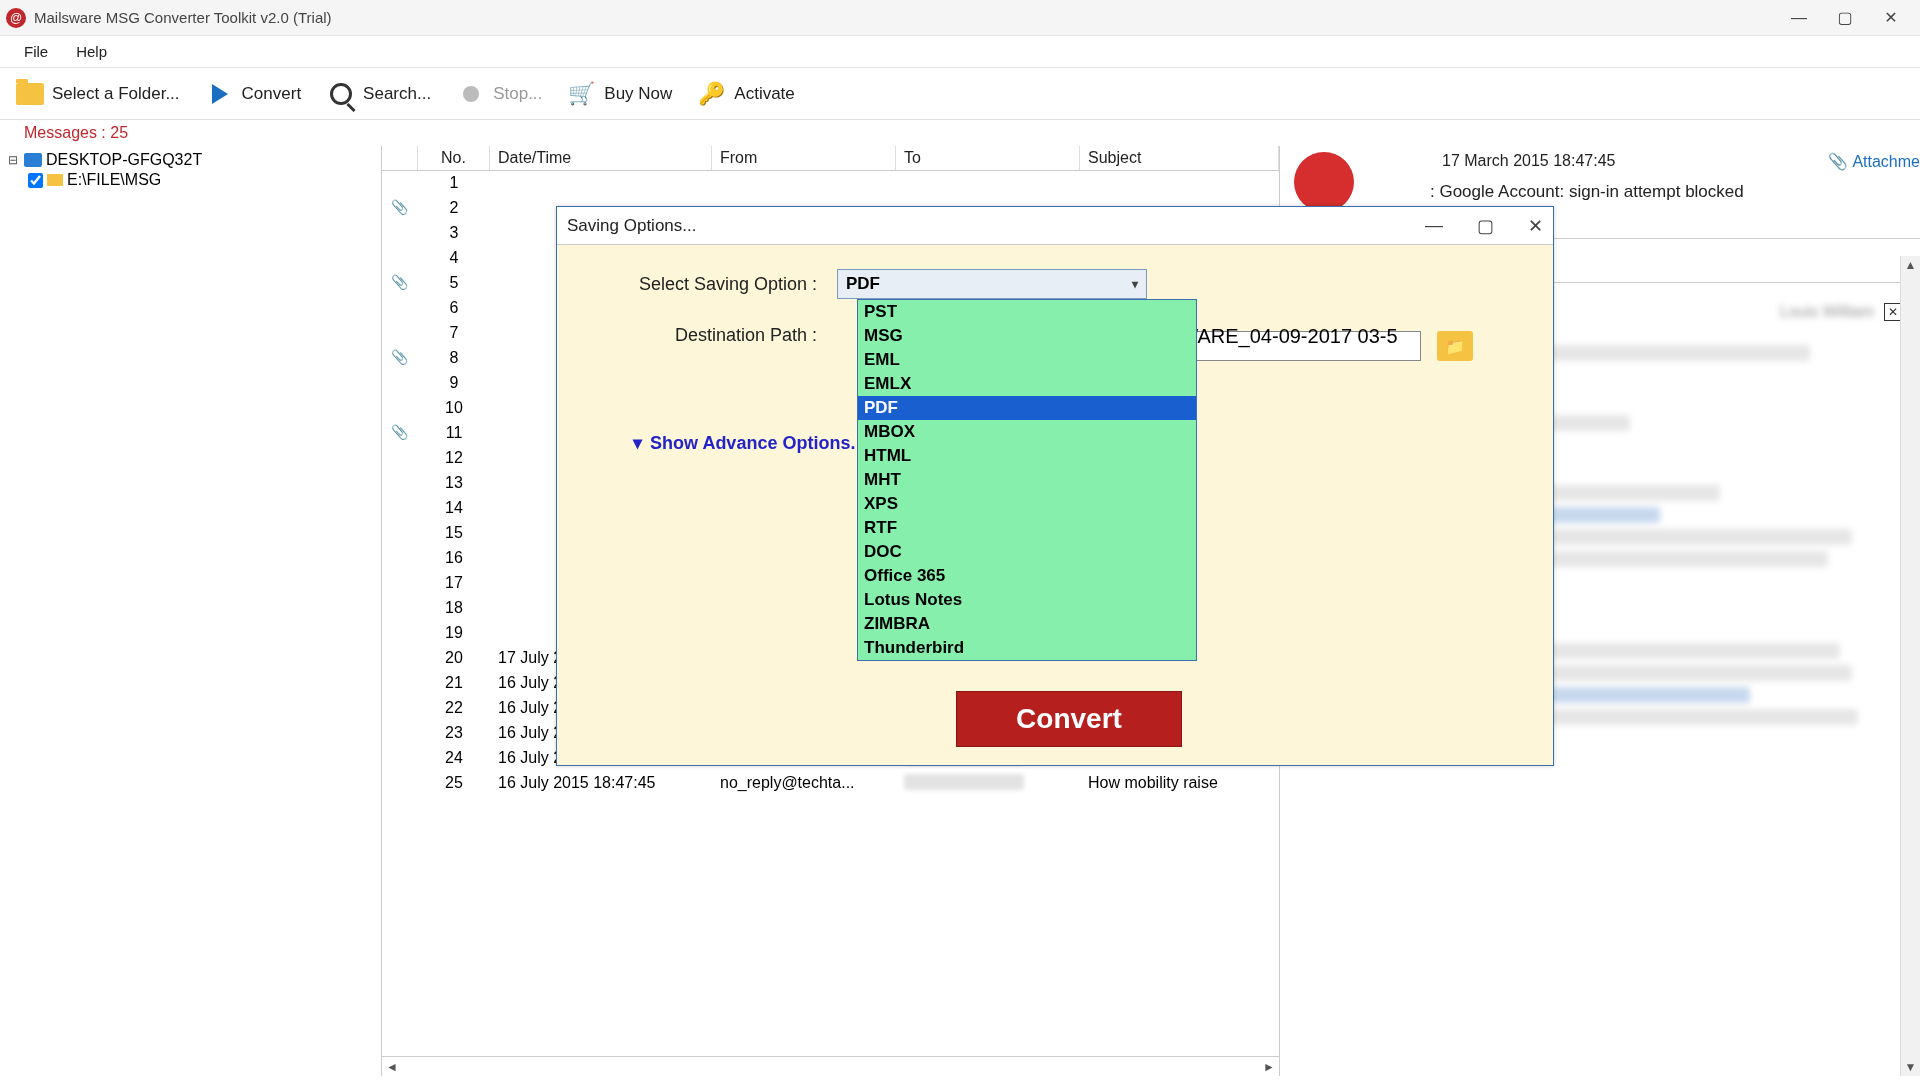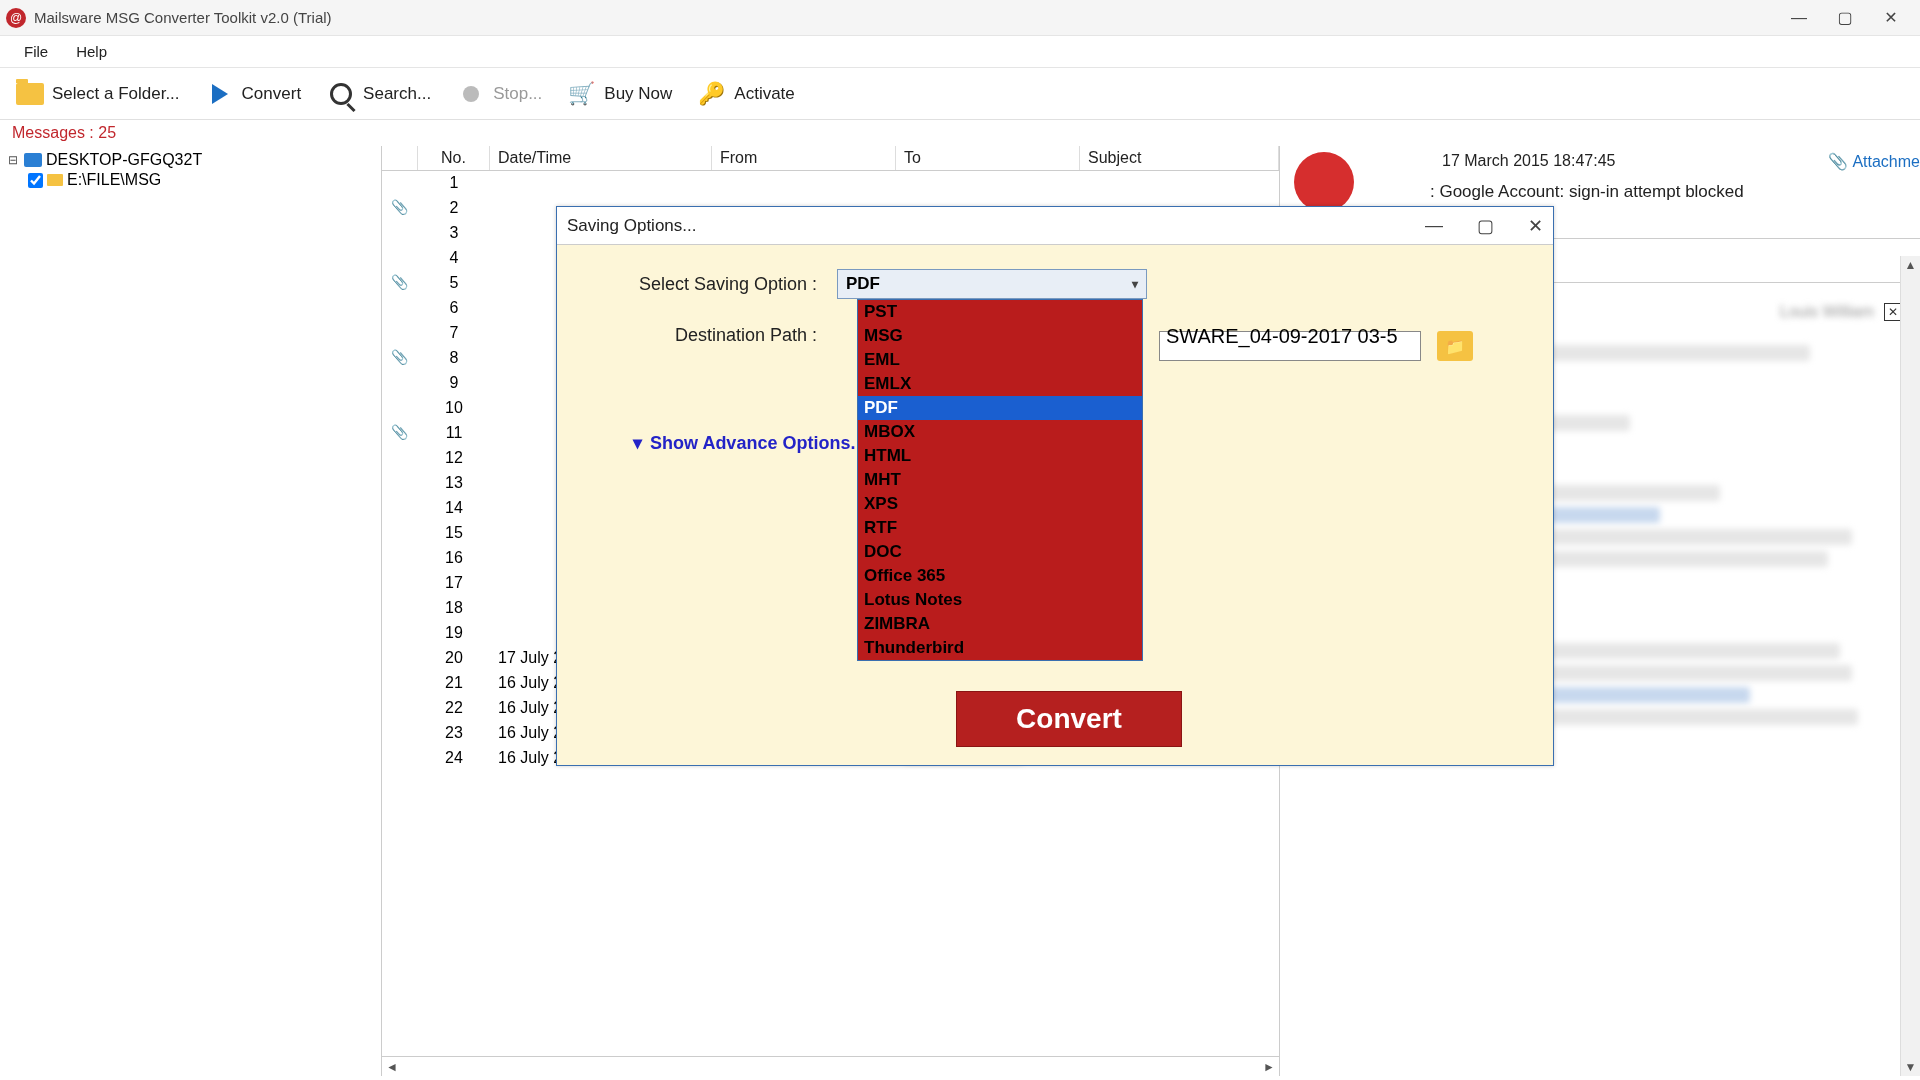--- a/index.html
+++ b/index.html
@@ -19,21 +19,21 @@
 .tool-icon { width: 28px; height: 28px; display: flex; align-items: center; justify-content: center; font-size: 22px; }
 .folder-icon { background: #f5c242; width: 28px; height: 22px; border-radius: 2px; position: relative; }
 .folder-icon::before { content:""; position:absolute; top:-4px; left:0; width:12px; height:4px; background:#f5c242; border-radius:1px 1px 0 0;}
 .play-icon { width: 0; height: 0; border-left: 16px solid #1b6ec2; border-top: 10px solid transparent; border-bottom: 10px solid transparent; }
 .search-icon { width:22px; height:22px; border:3px solid #333; border-radius:50%; position:relative;}
 .search-icon::after{content:"";position:absolute;right:-7px;bottom:-7px;width:10px;height:3px;background:#333;transform:rotate(45deg);}
 .stop-icon { width:16px;height:16px;border-radius:50%;background:#bbb;}
 .cart-icon { font-size:22px; color:#222;}
 .key-icon { font-size:22px; color:#c79a00;}
 
-.messages-bar { padding: 4px 12px; font-size: 16px; color: #c1272d; }
+.messages-bar { padding: 4px 24px; font-size: 16px; color: #c1272d; }
 
 .workspace { display: flex; height: calc(1080px - 36px - 32px - 52px - 30px); }
 .tree-panel { width: 382px; border-right: 1px solid #ccc; padding: 4px 6px; font-size: 16px; }
 .tree-row { display: flex; align-items: center; gap: 4px; padding: 1px 0; }
 .tree-row .expander { width:14px; text-align:center; font-size:12px; color:#555;}
 .tree-row .pc-icon { width:18px;height:14px;background:#2a7fd4;border-radius:2px;}
 .tree-row .fold { width:16px;height:12px;background:#f5c242;border-radius:1px;}
 .tree-row input[type=checkbox]{width:15px;height:15px;}
 
 .grid-panel { flex: 1; display: flex; flex-direction: column; border-right: 1px solid #ccc; position: relative; min-width: 0;}
@@ -78,21 +78,21 @@
 .dialog-title .dlg-controls { margin-left:auto; display:flex; gap:34px; font-size:18px; color:#444;}
 .dialog-body { padding: 24px 30px; position:relative; height: calc(100% - 38px);}
 .form-row { display:flex; align-items:center; gap: 20px; margin-bottom: 26px;}
 .form-label { font-size:18px; color:#222; }
 .select-box { width: 310px; height: 30px; border:1px solid #7a9ac0; background:#e8eef6; display:flex; align-items:center; padding:0 8px; font-weight:700; font-size:17px; position:relative;}
 .select-box .chev { margin-left:auto; font-size:12px; color:#444;}
 .dest-input { width: 262px; height:30px; border:1px solid #888; background:#fff; padding:12px 6px; font-size:20px; display:flex; align-items:flex-end;}
 .browse-btn { width:36px; height:30px; background:#f5c242; border-radius:3px; display:flex;align-items:center;justify-content:center;}
 .adv-link { color:#2323c7; font-weight:700; font-size:18px; display:flex; align-items:center; gap:8px;}
 .convert-btn { position:absolute; left: 399px; bottom: 18px; width: 226px; height: 56px; background:#b5201f; color:#fff; font-size:28px; font-weight:700; display:flex; align-items:center; justify-content:center; border:1px solid #8a1413;}
-.dropdown-list { position:absolute; left: 300px; top: 54px; width: 286px; background:#b91c1c; border:1px solid #3a6fb0;}
+.dropdown-list { position:absolute; left: 300px; top: 54px; width: 340px; background:#86efac; border:1px solid #3a6fb0;}
 .dropdown-list .opt { padding: 0 6px; font-size:17px; font-weight:700; height:24px; display:flex; align-items:center;}
 .dropdown-list .opt.selected { background:#1a5fd0; color:#fff;}
 
 .dest-right { position:absolute; left: 602px; top: 86px; display:flex; align-items:center; gap: 16px;}
 </style>
 </head>
 <body>
 
 <div class="titlebar">
   <div class="app-icon">@</div>
@@ -355,20 +355,28 @@
           <div class="col c-to"><span class="blur-pill" style="width:120px">x</span></div>
           <div class="col c-subj">Use Hadoop like yo</div>
         </div>
         <div class="grid-row">
           <div class="col c-att clip"></div>
           <div class="col c-no">24</div>
           <div class="col c-dt">16 July 2015 20:45:47</div>
           <div class="col c-from">ittoolbox-announ...</div>
           <div class="col c-to"><span class="blur-pill" style="width:120px">x</span></div>
           <div class="col c-subj">Do Social and Sea</div>
+        </div>
+        <div class="grid-row">
+          <div class="col c-att clip"></div>
+          <div class="col c-no">25</div>
+          <div class="col c-dt">16 July 2015 18:47:45</div>
+          <div class="col c-from">no_reply@techta...</div>
+          <div class="col c-to"><span class="blur-pill" style="width:120px">x</span></div>
+          <div class="col c-subj">How mobility raise</div>
         </div>
       </div>
     <div class="grid-hscroll">
       <span>◄</span>
       <span>►</span>
     </div>
   </div>
 
   <div class="preview-panel">
     <div class="avatar"></div>

